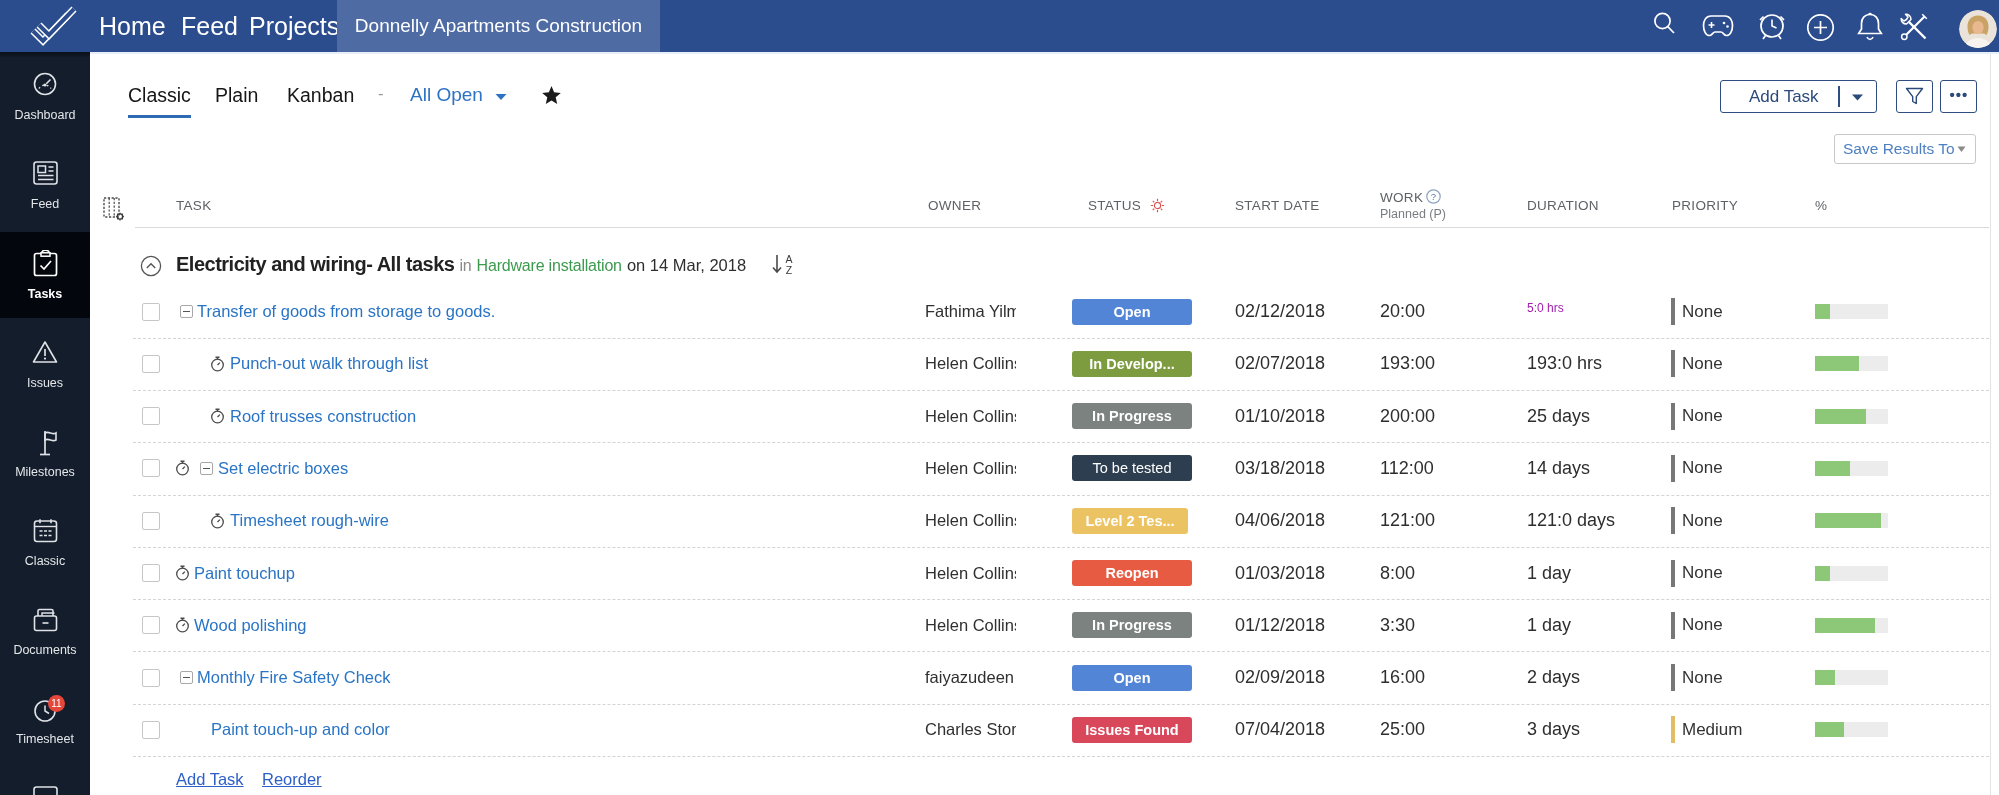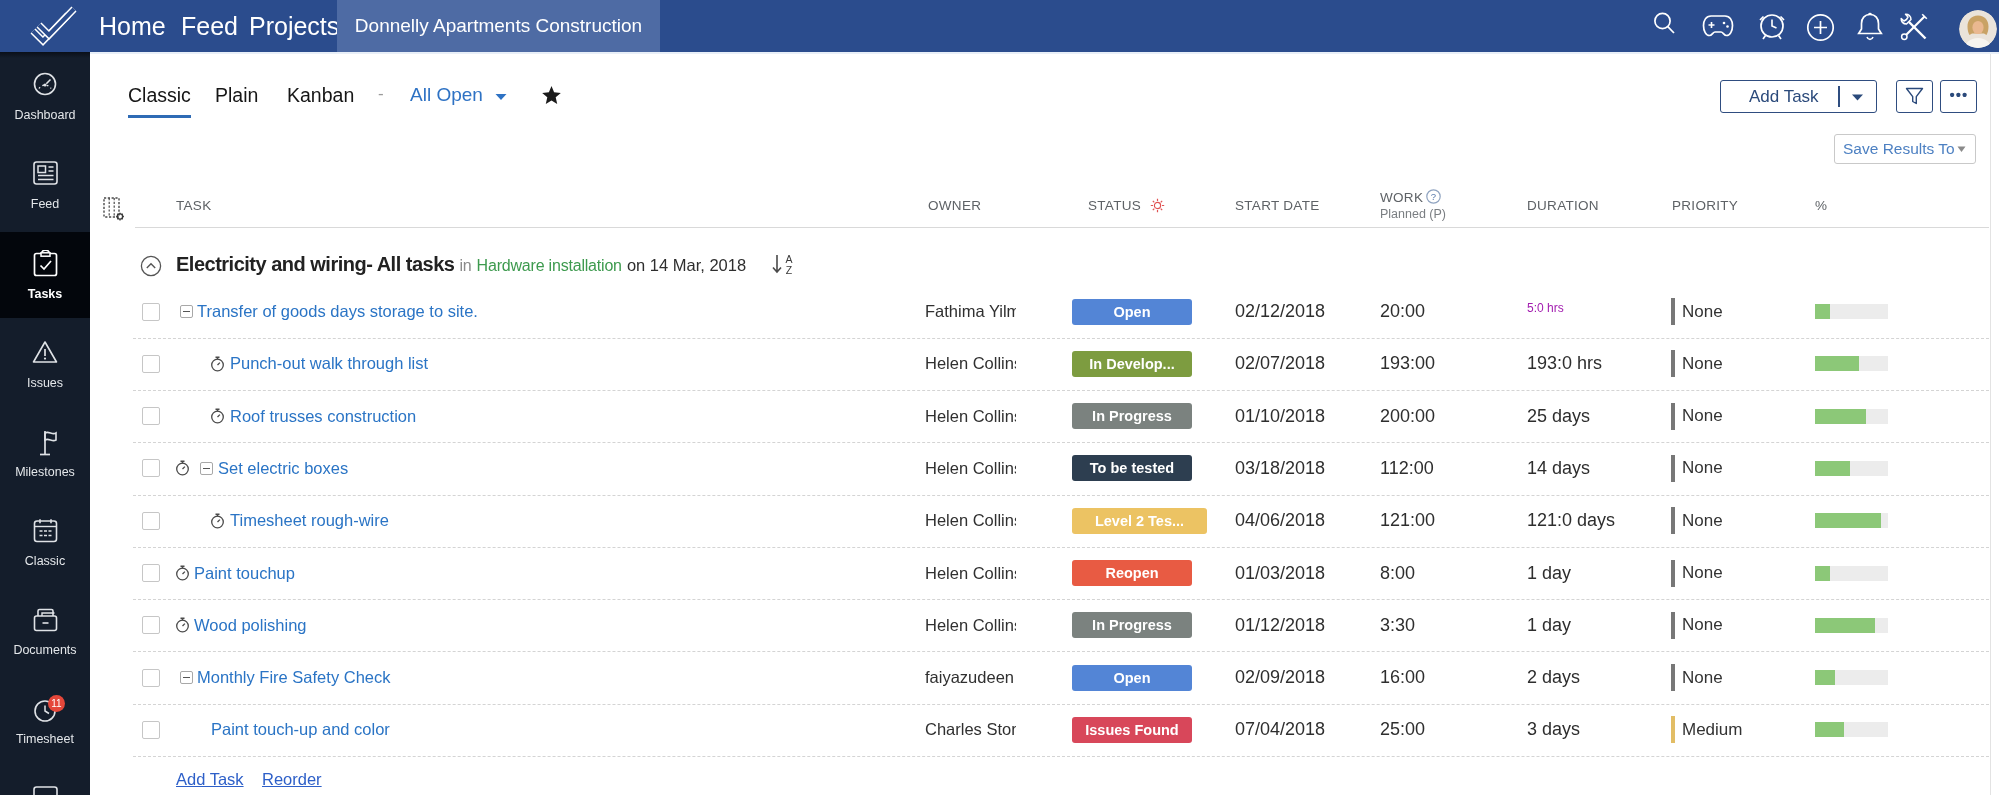--- a/index.html
+++ b/index.html
@@ -214,21 +214,21 @@
     </svg>
   <div class="abs" style="left:176px;top:253px;font-size:20px;color:#222;font-weight:bold;letter-spacing:-0.5px;white-space:nowrap">Electricity and wiring- All tasks <span style="font-size:16px;color:#8a8a8a;font-weight:normal;letter-spacing:-0.2px">in</span> <span style="font-size:16px;color:#3d9a4e;font-weight:normal;letter-spacing:-0.2px">Hardware installation</span> <span style="font-size:16.5px;color:#2e2e2e;font-weight:normal;letter-spacing:0px">on 14 Mar, 2018</span></div>
   <svg class="abs" style="left:770px;top:253px" width="28" height="24" viewBox="0 0 28 24">
 <path d="M7 2 v16 M3 14.5 L7 19 L11 14.5" fill="none" stroke="#4a4a4a" stroke-width="1.6"></path>
 <text x="19" y="9.5" font-size="10.5" fill="#3a3a3a" text-anchor="middle" font-family="Liberation Sans">A</text>
 <text x="19" y="21" font-size="10.5" fill="#3a3a3a" text-anchor="middle" font-family="Liberation Sans">Z</text>
 </svg>
   <div class="abs" style="left:133px;top:337.6px;width:1856px;border-top:1px dashed #d4d4d4"></div>
   <div class="abs" style="left:142px;top:302.5px;width:18px;height:18px;border:1px solid #c6c6c6;border-radius:2px;background:#fff"></div>
   <div class="minus" style="left:180px;top:305.0px"></div>
-  <div class="abs" style="left:197px;top:302.0px;font-size:16.5px;color:#2a74c5">Transfer of goods days storage to site.</div>
+  <div class="abs" style="left:197px;top:302.0px;font-size:16.5px;color:#2a74c5">Transfer of goods from storage to goods.</div>
   <div class="abs" style="left:925px;top:302.0px;width:91px;overflow:hidden;white-space:nowrap;font-size:16.5px;color:#303030">Fathima Yilmaz</div>
   <div class="abs" style="left:1072px;top:298.5px;width:120px;height:26px;border-radius:3px;background:#5385d6;color:#fff;font-size:14.5px;font-weight:bold;text-align:center;line-height:26px">Open</div>
   <div class="abs" style="left:1235px;top:301.0px;font-size:18px;color:#2e2e2e">02/12/2018</div>
   <div class="abs" style="left:1380px;top:301.0px;font-size:18px;color:#2e2e2e">20:00</div>
   <div class="abs" style="left:1527px;top:301.0px;font-size:12px;color:#a21caf">5:0 hrs</div>
   <div class="abs" style="left:1671px;top:298.0px;width:3.5px;height:27px;background:#777"></div>
   <div class="abs" style="left:1682px;top:301.5px;font-size:17px;color:#333">None</div>
   <div class="abs" style="left:1815px;top:304.0px;width:73px;height:15px;background:#ececec">
       <div style="position:absolute;left:0;top:0;height:15px;width:20%;background:#8cc878"></div>
     </div>
@@ -271,39 +271,39 @@
   <div class="abs" style="left:133px;top:494.5px;width:1856px;border-top:1px dashed #d4d4d4"></div>
   <div class="abs" style="left:142px;top:459.4px;width:18px;height:18px;border:1px solid #c6c6c6;border-radius:2px;background:#fff"></div>
   <svg class="abs" style="left:175px;top:460.4px" width="15" height="16" viewBox="0 0 15 16">
       <circle cx="7.5" cy="9" r="5.8" fill="none" stroke="#4a4a4a" stroke-width="1.3"></circle>
       <path d="M5.5 1.2 h4 M7.5 1.4 v2" stroke="#4a4a4a" stroke-width="1.4"></path>
       <path d="M7.5 9 l2.4 -2.4" stroke="#4a4a4a" stroke-width="1.3"></path>
     </svg>
   <div class="minus" style="left:200px;top:461.9px"></div>
   <div class="abs" style="left:218px;top:458.9px;font-size:16.5px;color:#2a74c5">Set electric boxes</div>
   <div class="abs" style="left:925px;top:458.9px;width:91px;overflow:hidden;white-space:nowrap;font-size:16.5px;color:#303030">Helen Collins</div>
-  <div class="abs" style="left:1072px;top:455.4px;width:120px;height:26px;border-radius:3px;background:#2d3e50;color:#fff;font-size:14.5px;font-weight:bold;text-align:center;line-height:26px">To be tested</div>
+  <div class="abs" style="left:1072px;top:455.4px;width:120px;height:26px;border-radius:3px;background:#2d3e50;color:#fff;font-size:14.5px;font-weight:normal;text-align:center;line-height:26px">To be tested</div>
   <div class="abs" style="left:1235px;top:457.9px;font-size:18px;color:#2e2e2e">03/18/2018</div>
   <div class="abs" style="left:1380px;top:457.9px;font-size:18px;color:#2e2e2e">112:00</div>
   <div class="abs" style="left:1527px;top:457.9px;font-size:18px;color:#2e2e2e">14 days</div>
   <div class="abs" style="left:1671px;top:454.9px;width:3.5px;height:27px;background:#777"></div>
   <div class="abs" style="left:1682px;top:458.4px;font-size:17px;color:#333">None</div>
   <div class="abs" style="left:1815px;top:460.9px;width:73px;height:15px;background:#ececec">
       <div style="position:absolute;left:0;top:0;height:15px;width:48%;background:#8cc878"></div>
     </div>
   <div class="abs" style="left:133px;top:546.8px;width:1856px;border-top:1px dashed #d4d4d4"></div>
   <div class="abs" style="left:142px;top:511.7px;width:18px;height:18px;border:1px solid #c6c6c6;border-radius:2px;background:#fff"></div>
   <svg class="abs" style="left:210px;top:512.7px" width="15" height="16" viewBox="0 0 15 16">
       <circle cx="7.5" cy="9" r="5.8" fill="none" stroke="#4a4a4a" stroke-width="1.3"></circle>
       <path d="M5.5 1.2 h4 M7.5 1.4 v2" stroke="#4a4a4a" stroke-width="1.4"></path>
       <path d="M7.5 9 l2.4 -2.4" stroke="#4a4a4a" stroke-width="1.3"></path>
     </svg>
   <div class="abs" style="left:230px;top:511.2px;font-size:16.5px;color:#2a74c5">Timesheet rough-wire</div>
   <div class="abs" style="left:925px;top:511.2px;width:91px;overflow:hidden;white-space:nowrap;font-size:16.5px;color:#303030">Helen Collins</div>
-  <div class="abs" style="left:1072px;top:507.7px;width:135px;height:26px;border-radius:3px;background:#ecc363;color:#fff;font-size:14.5px;font-weight:bold;text-align:center;line-height:26px">Level 2 Tes...</div>
+  <div class="abs" style="left:1072px;top:507.7px;width:116px;height:26px;border-radius:3px;background:#ecc363;color:#fff;font-size:14.5px;font-weight:bold;text-align:center;line-height:26px">Level 2 Tes...</div>
   <div class="abs" style="left:1235px;top:510.2px;font-size:18px;color:#2e2e2e">04/06/2018</div>
   <div class="abs" style="left:1380px;top:510.2px;font-size:18px;color:#2e2e2e">121:00</div>
   <div class="abs" style="left:1527px;top:510.2px;font-size:18px;color:#2e2e2e">121:0 days</div>
   <div class="abs" style="left:1671px;top:507.2px;width:3.5px;height:27px;background:#777"></div>
   <div class="abs" style="left:1682px;top:510.7px;font-size:17px;color:#333">None</div>
   <div class="abs" style="left:1815px;top:513.2px;width:73px;height:15px;background:#ececec">
       <div style="position:absolute;left:0;top:0;height:15px;width:90%;background:#8cc878"></div>
     </div>
   <div class="abs" style="left:133px;top:599.1px;width:1856px;border-top:1px dashed #d4d4d4"></div>
   <div class="abs" style="left:142px;top:564.0px;width:18px;height:18px;border:1px solid #c6c6c6;border-radius:2px;background:#fff"></div>

